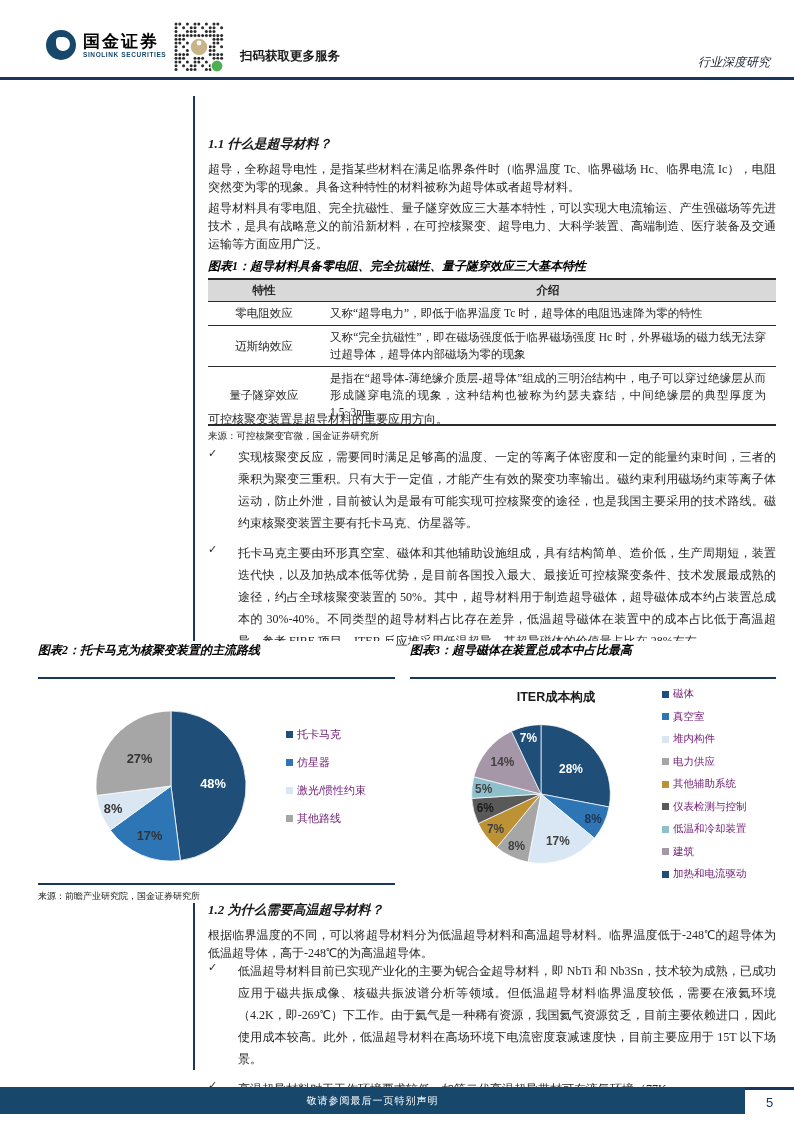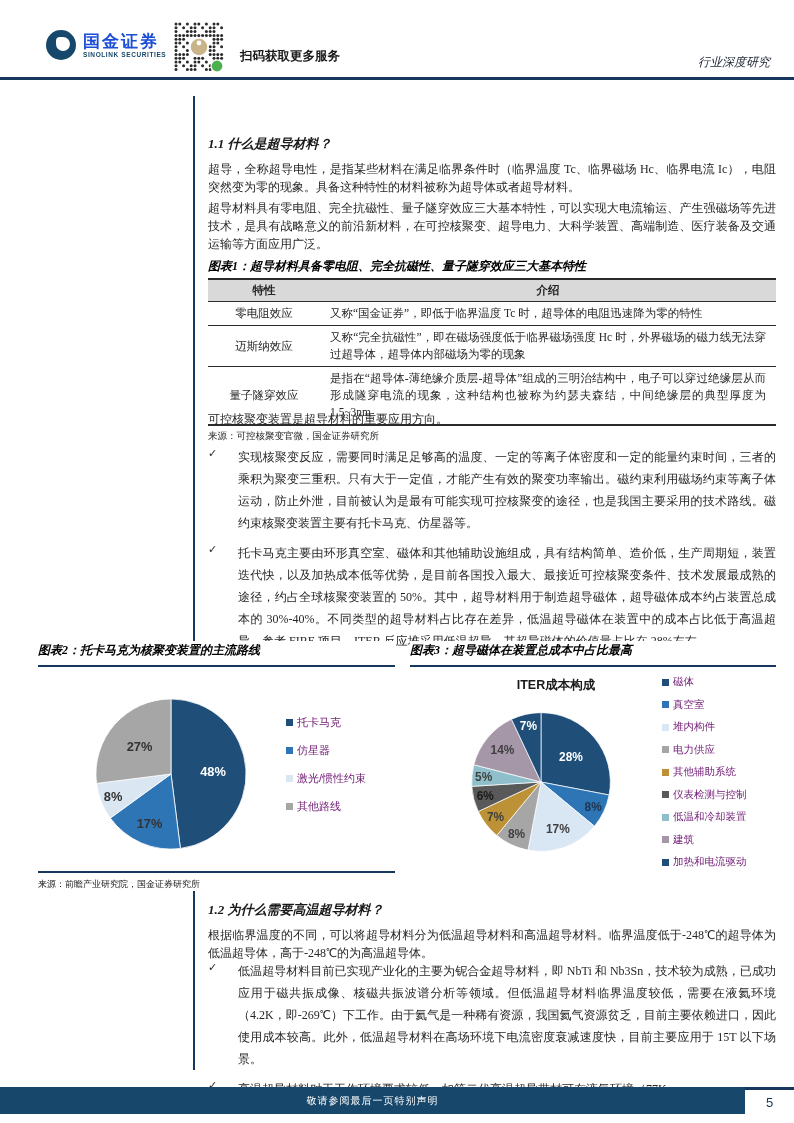--- a/index.html
+++ b/index.html
@@ -8,21 +8,21 @@
     position:relative; width:794px; height:1123px; margin:0 auto;
     background:#ffffff; overflow:hidden;
     font-family:"Liberation Serif", serif;
     color:#262626;
   }
   
   .hdr-logo { position:absolute; left:46px; top:30px; display:flex; align-items:center; }
   .logo-mark { width:30px; height:30px; border-radius:50%; background:#17486B; position:relative; overflow:hidden; }
   .logo-mark::after { content:""; position:absolute; left:10px; top:7px; width:14px; height:14px; background:#fff; border-radius:4px 50% 50% 50%; }
   .brand-text { margin-left:7px; }
-  .brand-cn { font-family:"Liberation Sans", sans-serif; font-weight:bold; font-size:17px; color:#1d4ed8; letter-spacing:2px; line-height:18px; }
+  .brand-cn { font-family:"Liberation Sans", sans-serif; font-weight:bold; font-size:17px; color:#000000; letter-spacing:2px; line-height:18px; }
   .brand-en { font-family:"Liberation Sans", sans-serif; font-weight:bold; font-size:6.5px; color:#17486B; letter-spacing:0.6px; }
   .hdr-qr { position:absolute; left:172px; top:20px; width:54px; height:54px; }
   .qr-caption { position:absolute; left:240px; top:48px; font-family:"Liberation Sans", sans-serif; font-size:12.5px; font-weight:bold; color:#1a1a1a; }
   .hdr-right { position:absolute; right:24px; top:54px; font-size:12px; font-style:italic; color:#1a2433; }
   .hdr-rule { position:absolute; left:0; top:77px; width:794px; height:3px; background:#17375E; }
   
   .side-rule { position:absolute; left:193px; top:96px; width:2px; height:974px; background:#17375E; }
   
   .main-col { position:absolute; left:208px; width:568px; }
   .doc-title { top:94px; font-family:"Liberation Sans", sans-serif; font-size:15.5px; font-weight:bold; color:#15487D; }
@@ -49,21 +49,21 @@
   .bullets { }
   .bl-1 { top:446px; }
   .bl-2 { top:960px; }
   .bullet-row { display:flex; margin-bottom:8px; }
   .bullet-mark { width:30px; flex:0 0 30px; font-family:"DejaVu Sans", sans-serif; font-size:11px; color:#262626; padding-top:1px; }
   .bullet-text { flex:1; font-size:12px; line-height:22px; text-align:justify; }
   
   .chart-fig { position:absolute; top:641px; background:#fff; }
   .fig2 { left:38px; width:357px; }
   .fig3 { left:410px; width:366px; }
-  .chart-fig .fig-caption { padding:1px 0 6px 0; border-bottom:2px solid #17375E; }
+  .chart-fig .fig-caption { padding:1px 0 18px 0; border-bottom:2px solid #17375E; }
   .fig-body { position:relative; height:204px; }
   .chart-title { position:absolute; left:16px; top:10px; width:260px; text-align:center; font-family:"Liberation Sans", sans-serif; font-size:12.5px; font-weight:bold; color:#1a1a1a; }
   .pie-svg { position:absolute; }
   .fig2 .pie-svg { left:54px; top:28px; width:158px; height:158px; }
   .fig3 .pie-svg { left:58px; top:42px; width:146px; height:146px; }
   .pie-svg text { font-family:"Liberation Sans", sans-serif; font-weight:bold; font-size:13px; }
   .legend { position:absolute; font-family:"Liberation Sans", sans-serif; color:#701a75; }
   .fig2 .legend { left:248px; top:48px; }
   .fig3 .legend { left:252px; top:8px; }
   .legend-item { display:flex; align-items:center; }
@@ -205,21 +205,21 @@
     <table class="spec">
         <thead>
           <tr>
             <th style="width: 112px;">特性</th>
             <th>介绍</th>
           </tr>
         </thead>
         <tbody>
           <tr>
             <td class="c1">零电阻效应</td>
-            <td class="c2">又称“国金证券”，即低于临界温度 Tc 时，超导体的电阻迅速降为零的特性</td>
+            <td class="c2">又称“超导电力”，即低于临界温度 Tc 时，超导体的电阻迅速降为零的特性</td>
           </tr>
           <tr>
             <td class="c1">迈斯纳效应</td>
             <td class="c2">又称“完全抗磁性”，即在磁场强度低于临界磁场强度 Hc 时，外界磁场的磁力线无法穿过超导体，超导体内部磁场为零的现象</td>
           </tr>
           <tr>
             <td class="c1">量子隧穿效应</td>
             <td class="c2">是指在“超导体-薄绝缘介质层-超导体”组成的三明治结构中，电子可以穿过绝缘层从而形成隧穿电流的现象，这种结构也被称为约瑟夫森结，中间绝缘层的典型厚度为 1.5~3nm</td>
           </tr>
         </tbody>

